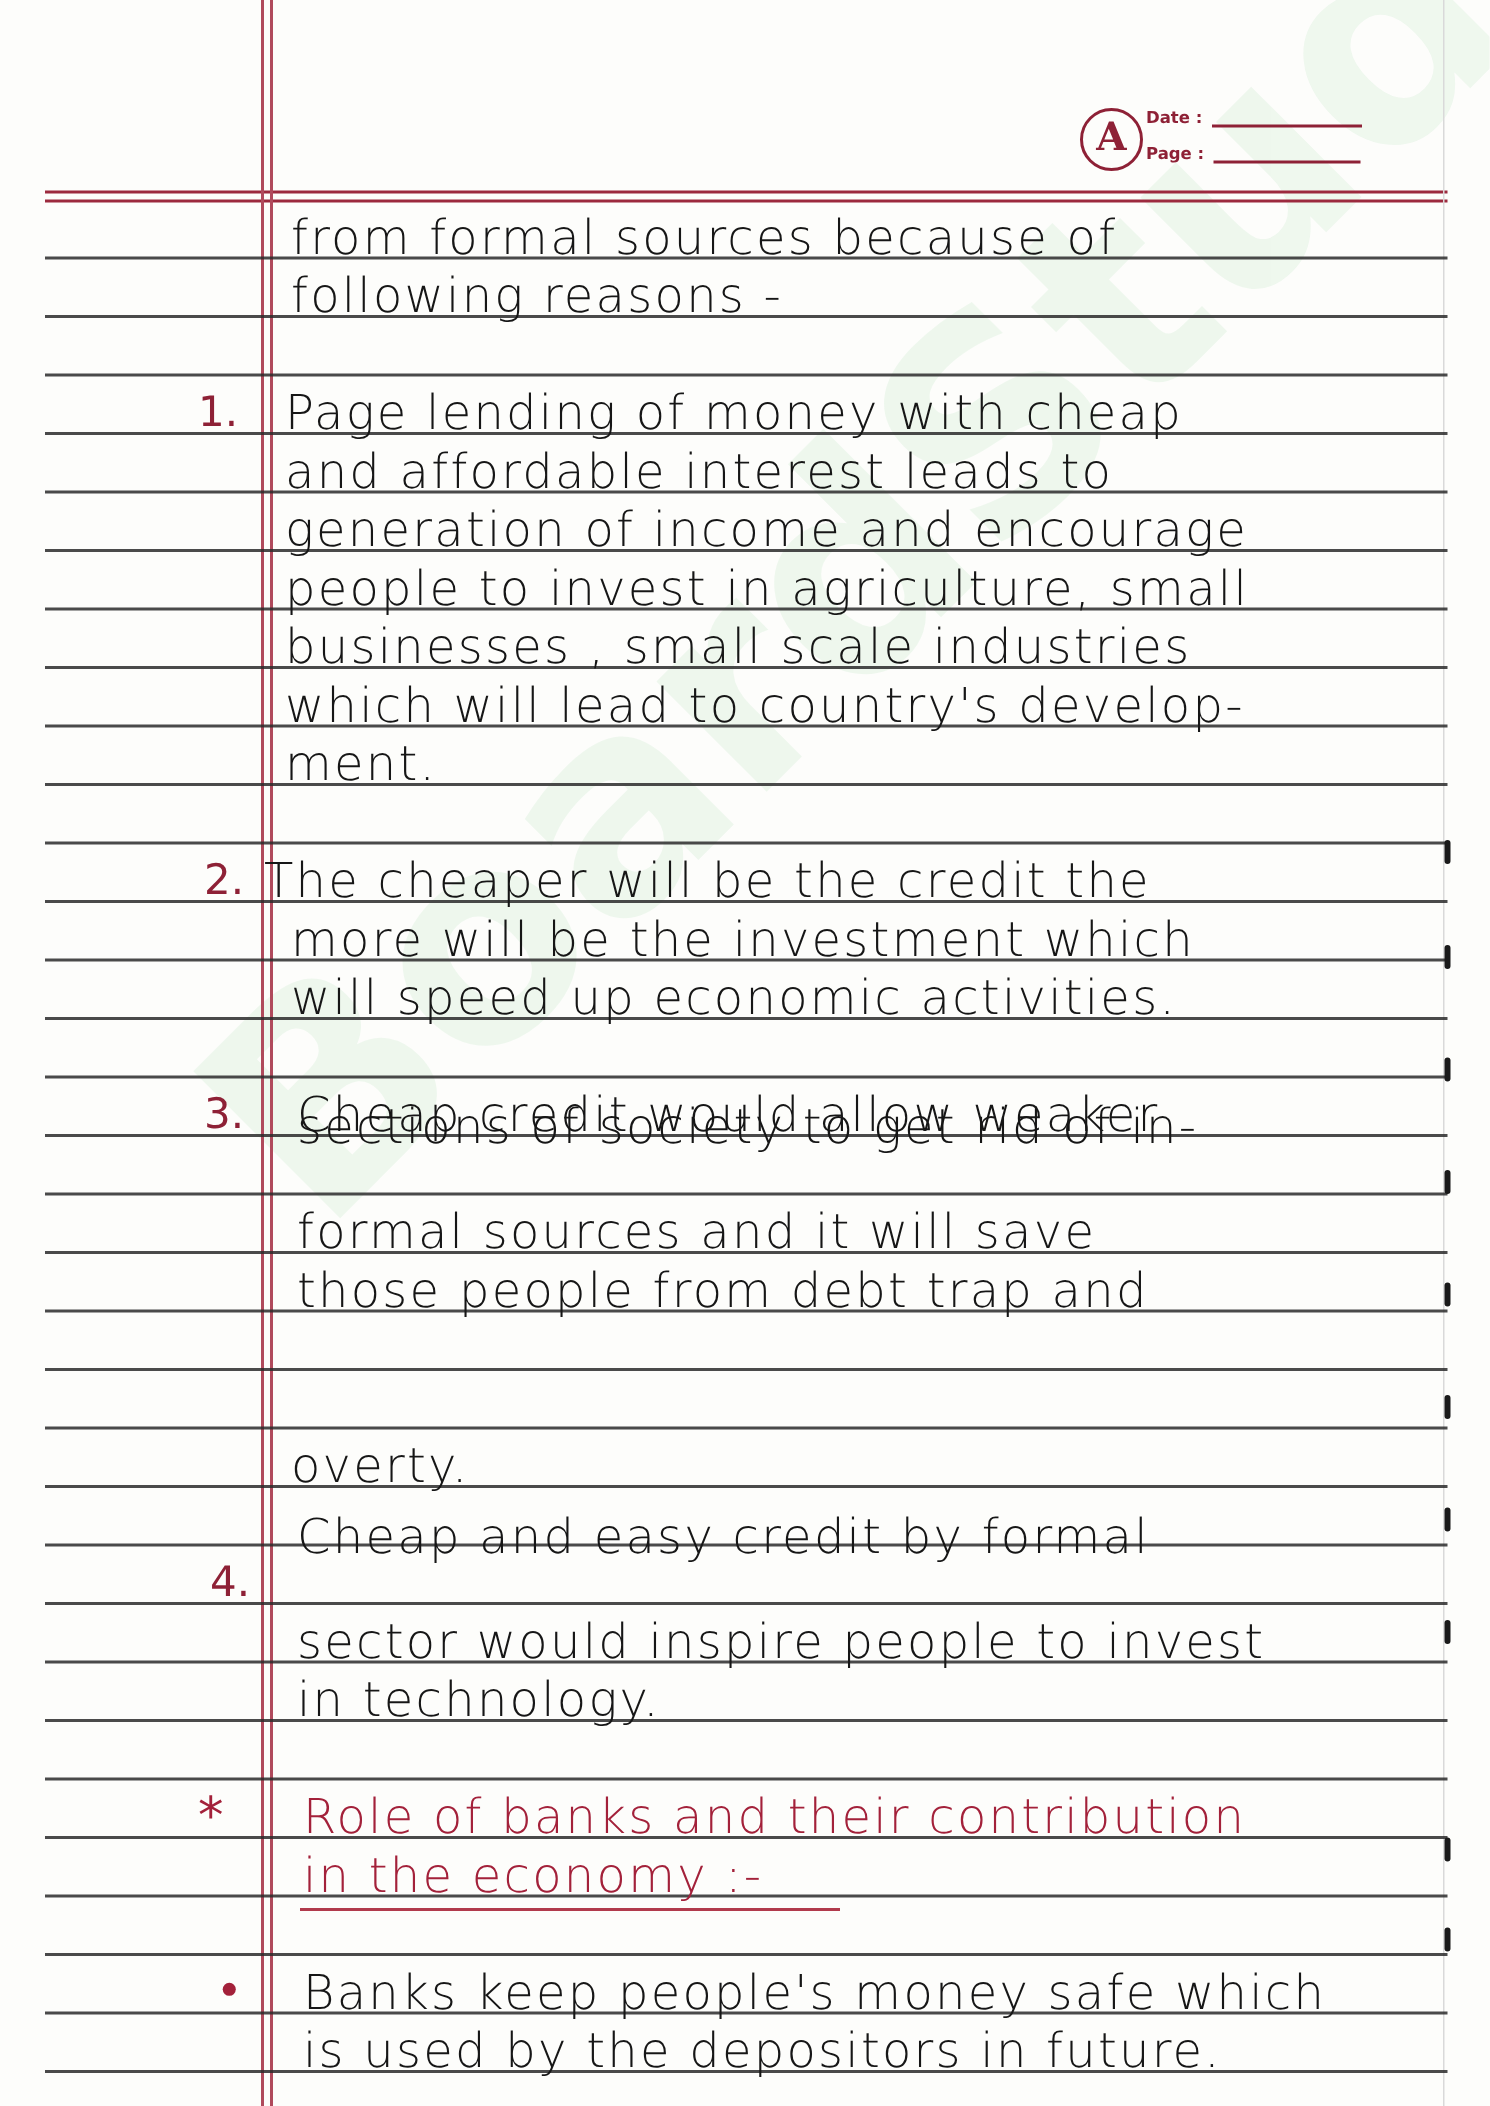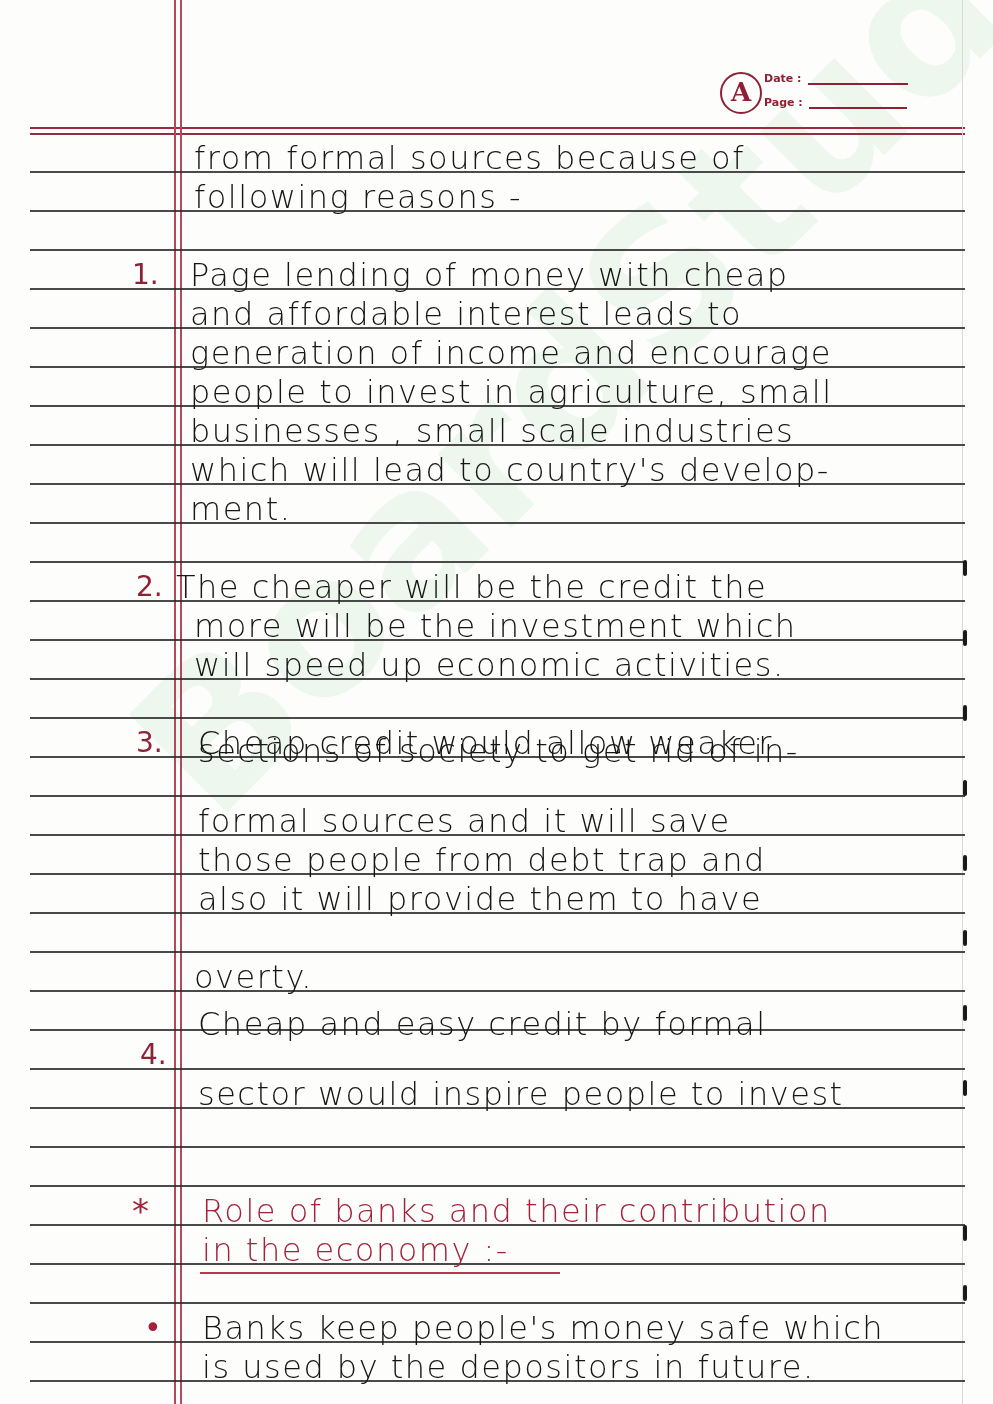--- a/index.html
+++ b/index.html
@@ -121,26 +121,26 @@
   <div class="num" style="left:136px; top:569px">2.</div>
   <div class="hw" style="left:176px; top:569px">The cheaper will be the credit the</div>
   <div class="hw" style="left:194px; top:608px">more will be the investment which</div>
   <div class="hw" style="left:194px; top:647px">will speed up economic activities.</div>
 
   <div class="num" style="left:136px; top:725px">3.</div>
   <div class="hw" style="left:198px; top:725px">Cheap credit would allow weaker</div>
   <div class="hw" style="left:198px; top:733px">sections of society to get rid of in-</div>
   <div class="hw" style="left:198px; top:803px">formal sources and it will save</div>
   <div class="hw" style="left:198px; top:842px">those people from debt trap and</div>
-  <div class="hw" style="left:198px; top:881px">also it will provide them to have</div>
   <div class="hw" style="left:194px; top:959px">overty.</div>
 
   <div class="num" style="left:140px; top:1037px">4.</div>
   <div class="hw" style="left:198px; top:1006px">Cheap and easy credit by formal</div>
   <div class="hw" style="left:198px; top:1076px">sector would inspire people to invest</div>
+  <div class="hw" style="left:198px; top:1115px">in technology.</div>
 
   <div class="num red" style="left:132px; top:1193px; font-size:34px">*</div>
   <div class="hw red" style="left:202px; top:1193px">Role of banks and their contribution</div>
   <div class="hw red" style="left:202px; top:1232px">in the economy :-</div>
   <div class="heading-underline" style="left:200px; top:1272px; width:360px"></div>
 
   <div class="num red" style="left:144px; top:1310px; font-size:30px">•</div>
   <div class="hw" style="left:202px; top:1310px">Banks keep people's money safe which</div>
   <div class="hw" style="left:202px; top:1349px">is used by the depositors in future.</div>
 

